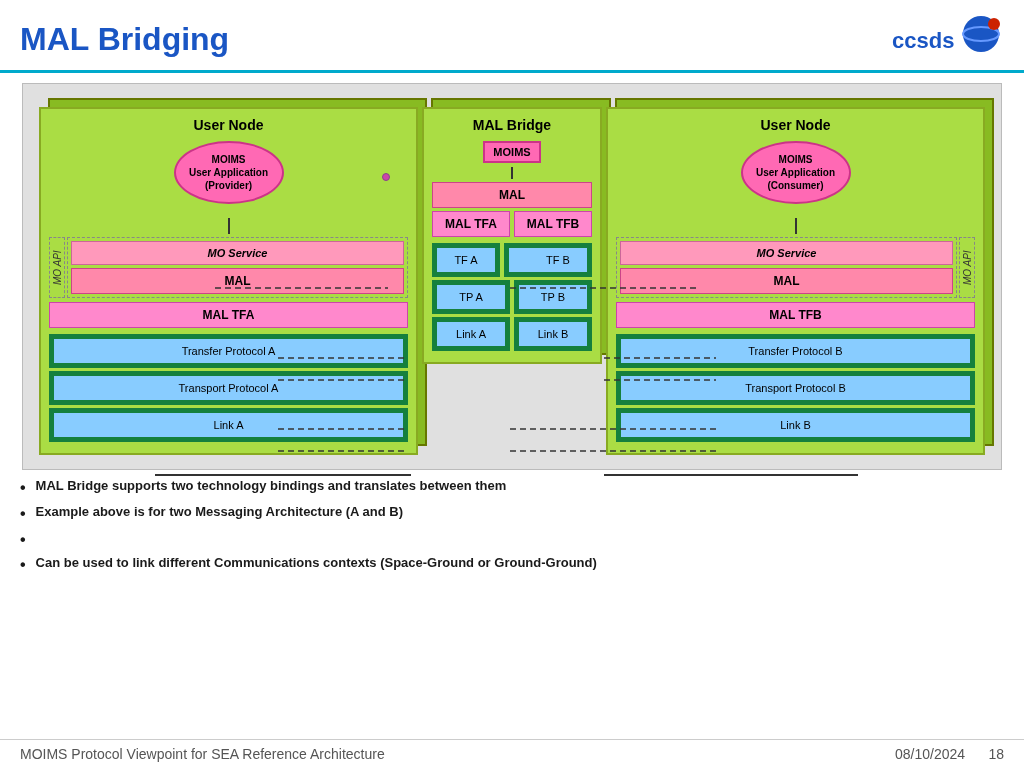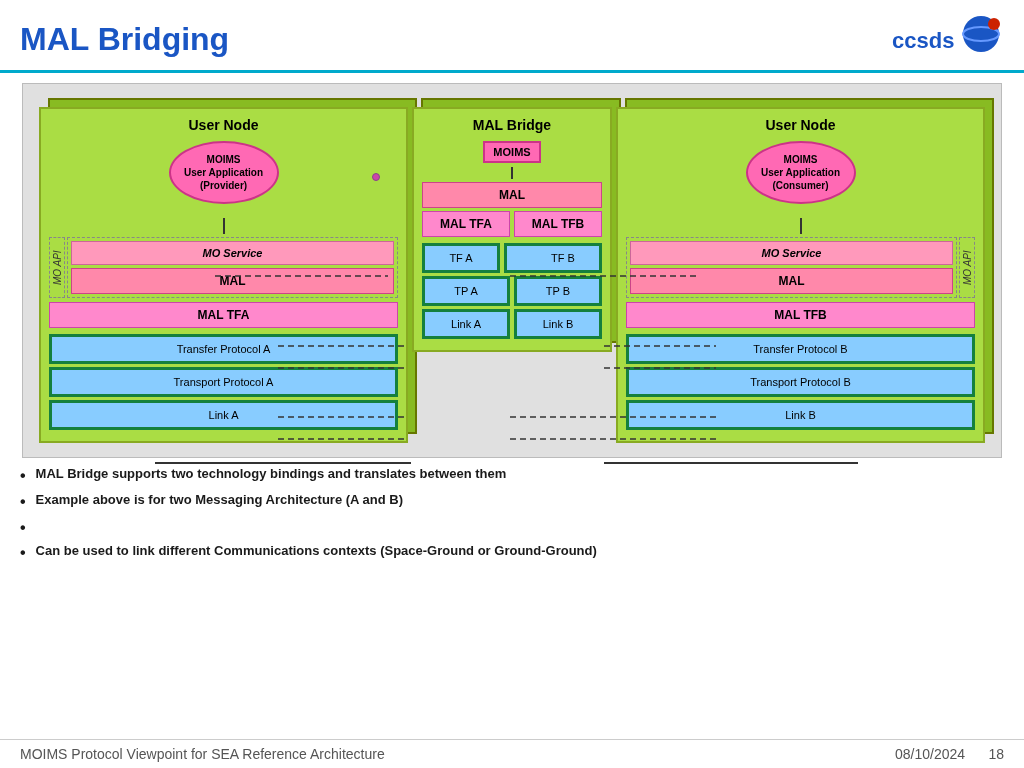--- a/index.html
+++ b/index.html
@@ -117,21 +117,21 @@
       background: #ff88cc;
       border: 1px solid #cc44aa;
       text-align: center;
       padding: 5px 4px;
       font-size: 12px;
       font-weight: bold;
       color: #000;
     }
     .block-blue {
       background: #88ccff;
-      border: 3px solid #15803d;
+      border: 5px solid #15803d;
       text-align: center;
       padding: 6px 4px;
       font-size: 11px;
       color: #000;
       margin-bottom: 3px;
     }
 
     .blocks-row {
       display: flex;
       gap: 4px;
@@ -216,21 +216,21 @@
       padding: 8px;
     }
 
     .node-wrapper {
       position: relative;
       flex: 1;
       margin-top: 9px;
     }
     .bridge-wrapper {
       position: relative;
-      width: 200px;
+      width: 180px;
       margin-top: 9px;
       flex-shrink: 0;
     }
   </style>
 </head>
 <body>
 
 <div class="header">
   <div class="header-title">MAL Bridging</div>
   <div class="logo">

